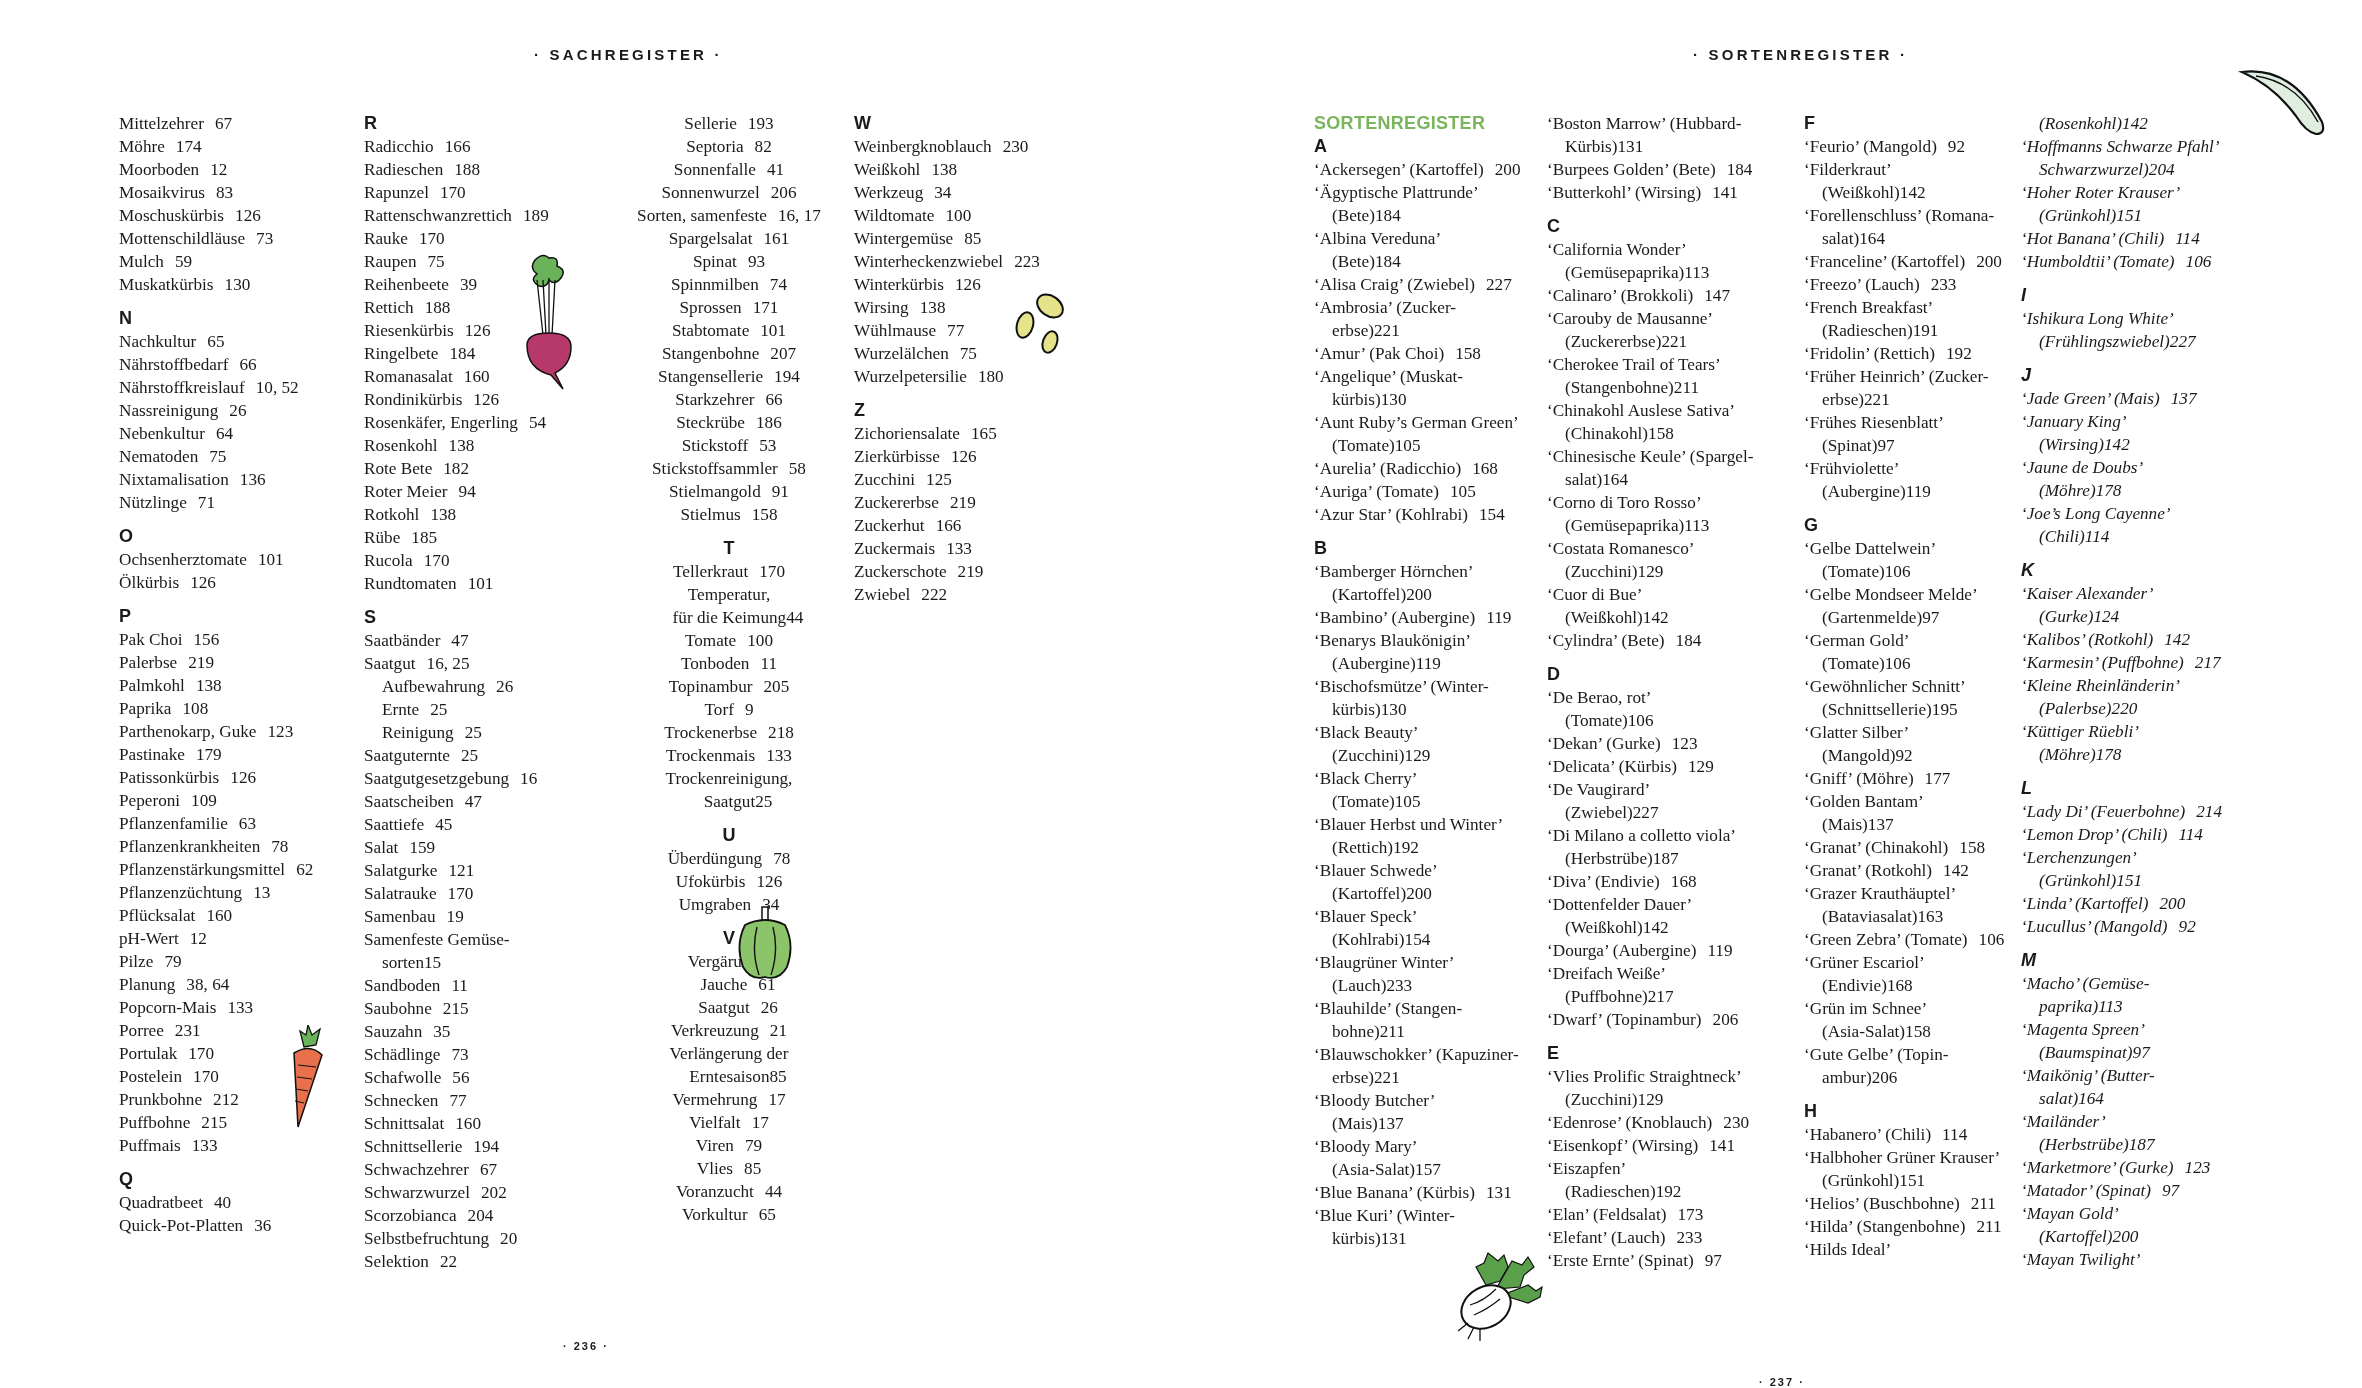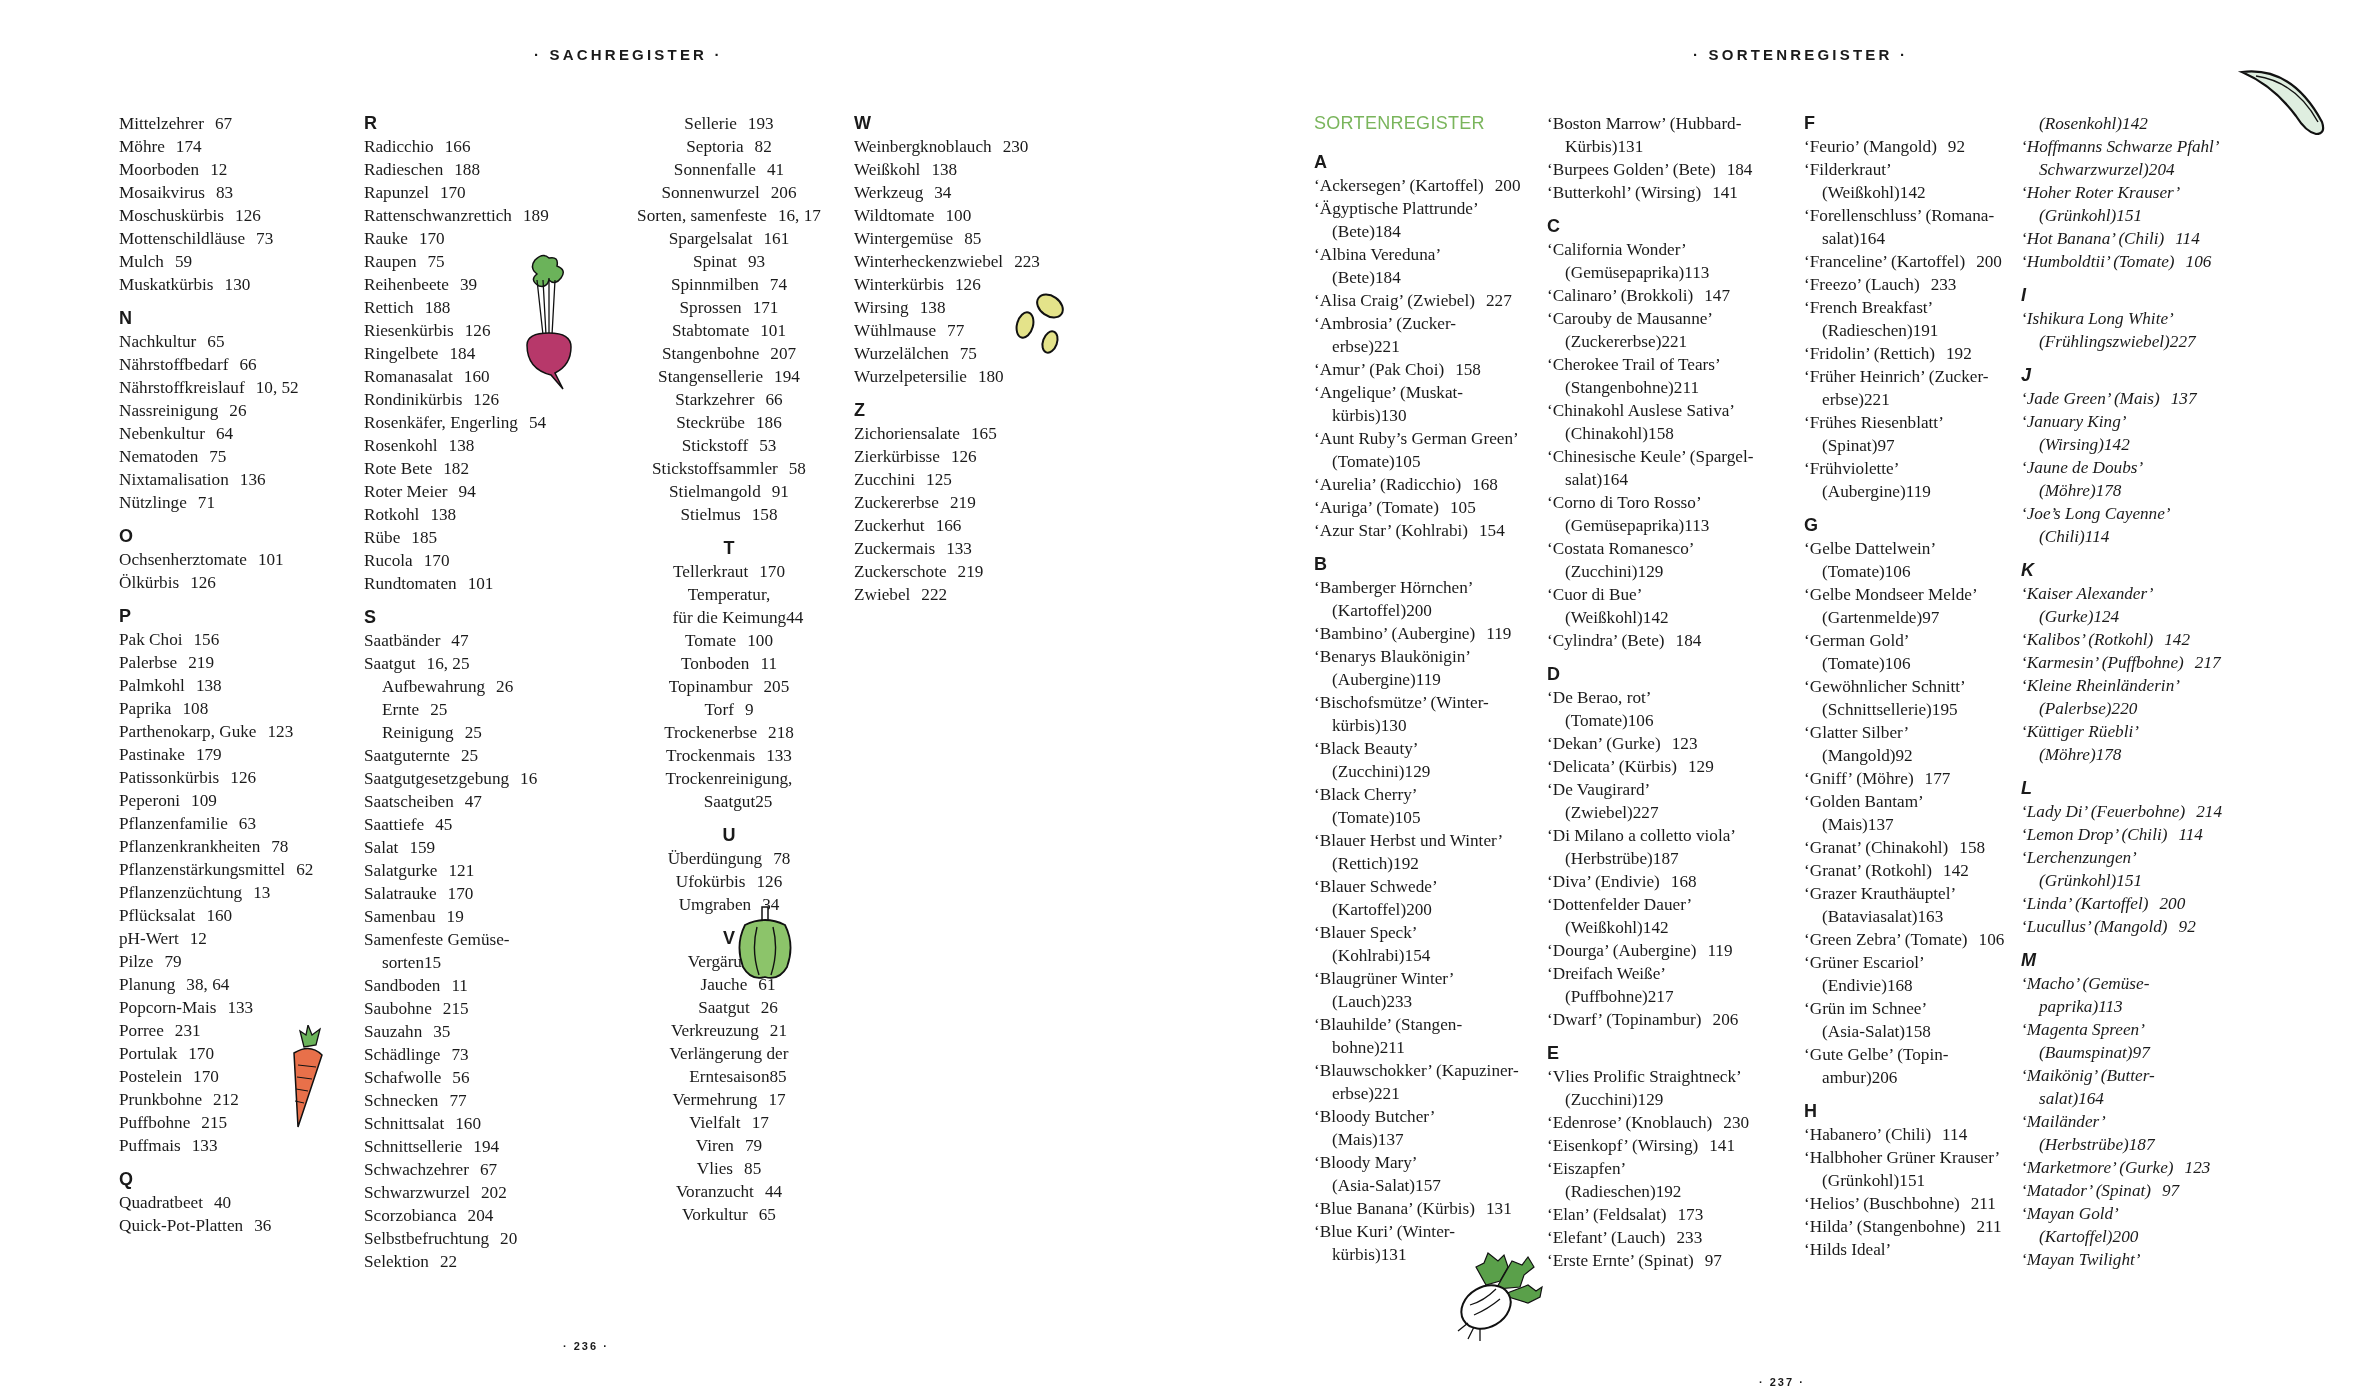--- a/index.html
+++ b/index.html
@@ -18,22 +18,22 @@
   .page-right .folio { left: 578px; margin-top: 36px; }
   .col { position: absolute; top: 112px; width: 240px; font-size: 17.2px; line-height: 23px; }
   .entry { white-space: nowrap; }
   .entry .term { }
   .entry .pages { margin-left: 11px; }
   .entry.sub { padding-left: 18px; }
   .cont { padding-left: 18px; white-space: nowrap; }
   .letter { font-family: "Liberation Sans", "DejaVu Sans", sans-serif; font-weight: bold; font-size: 18px;
             line-height: 23px; margin-top: 11px; }
   .letter.first { margin-top: 0; }
-  .section-title { font-family: "Liberation Sans", "DejaVu Sans", sans-serif; font-weight: normal;
-                   font-size: 18px; color: #7ab55c; letter-spacing: 0.3px; line-height: 23px; margin-bottom: 16px; }
+  .section-title { font-family: "Liberation Sans", "DejaVu Sans", sans-serif; font-weight: bold;
+                   font-size: 18px; color: #7ab55c; letter-spacing: 0.3px; line-height: 23px; margin-bottom: 0; }
   .illus { position: absolute; }
 </style>
 </head>
 <body>
 
 <div class="page page-left">
   <div class="running-head">· SACHREGISTER ·</div>
   <div class="col" id="L0" style="left:119px;">
       <div class="entry"><span class="term">Mittelzehrer</span><span class="pages">67</span></div>
       <div class="entry"><span class="term">Möhre</span><span class="pages">174</span></div>

